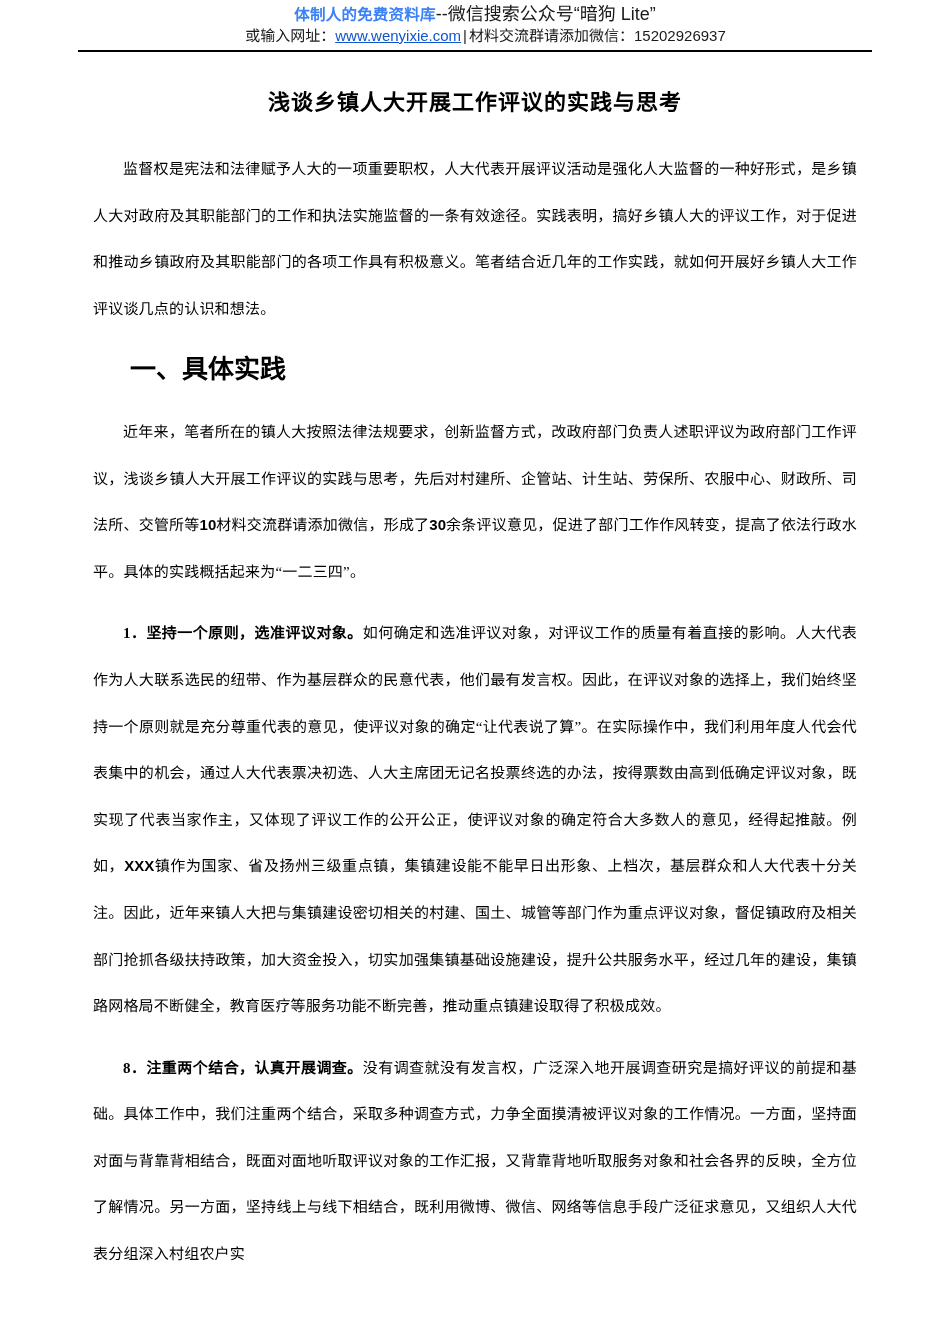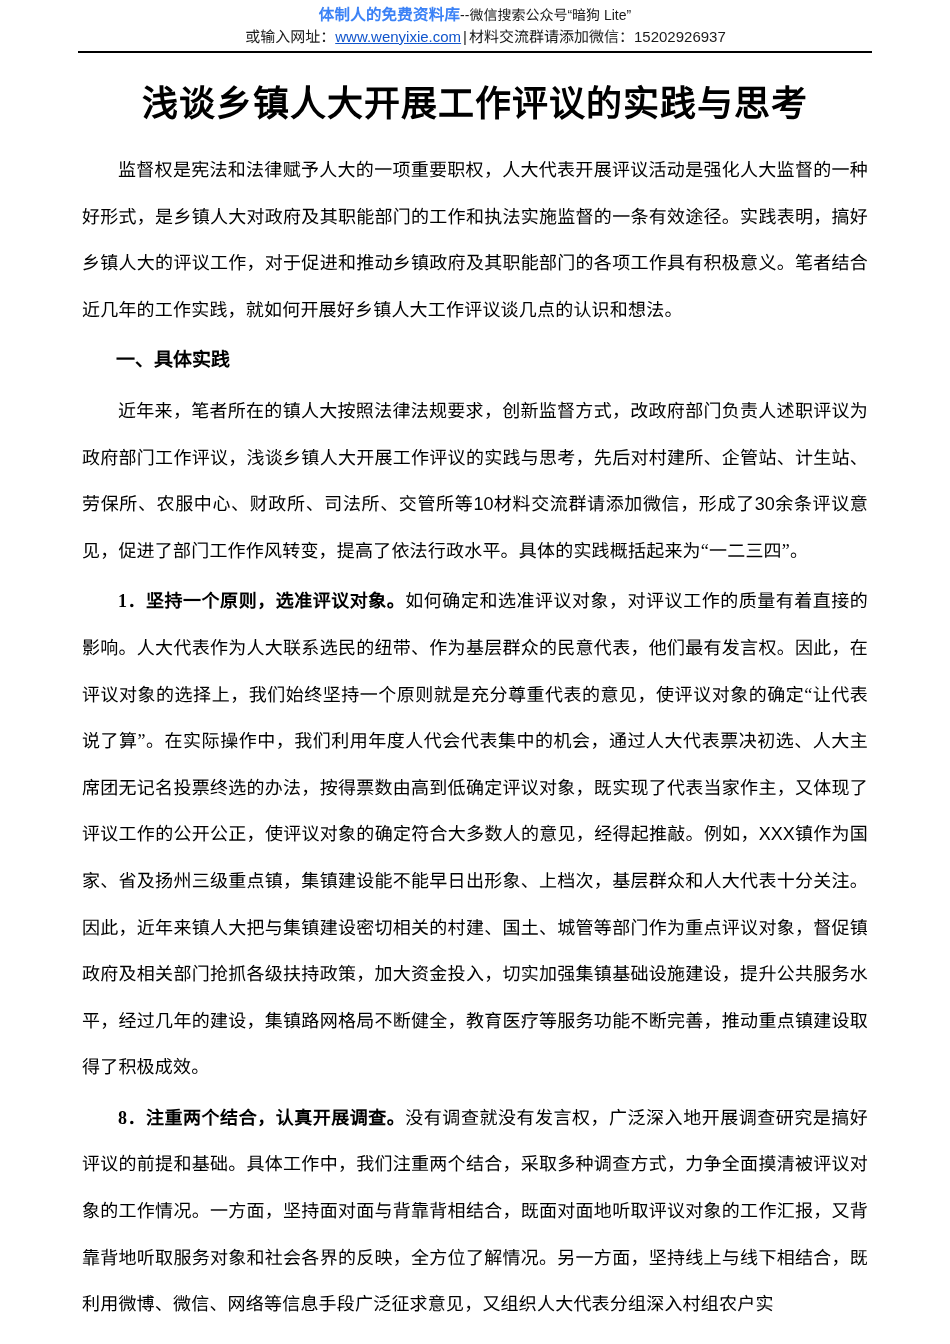--- a/index.html
+++ b/index.html
@@ -30,21 +30,21 @@
     line-height: 19px;
     white-space: nowrap;
   }
   .promo-brand {
     color: #3b82f6;
     font-weight: bold;
     letter-spacing: 0.2px;
   }
   .promo-tail {
     color: #1a1a1a;
-    font-size: 14px;
+    font-size: 18px;
   }
   .promo-line2 {
     font-size: 15px;
     line-height: 21px;
     color: #1a1a1a;
     white-space: nowrap;
     margin-top: 1px;
     padding-left: 21px;
   }
   .promo-link {
@@ -66,49 +66,49 @@
   
   .doc {
     padding: 0 78px;
     box-sizing: border-box;
   }
   .doc-title {
     margin: 30px 0 0 0;
     text-align: center;
     font-family: "Liberation Serif", "DejaVu Serif", serif;
     font-weight: bold;
-    font-size: 36px;
+    font-size: 22px;
     line-height: 42px;
     letter-spacing: 1px;
   }
 
   .para {
-    margin: 4px;
-    font-size: 18px;
+    margin: 15px;
+    font-size: 15px;
     line-height: 46.6px;
     text-align: justify;
     text-justify: inter-ideograph;
     letter-spacing: 0.2px;
   }
   .para.indent {
     text-indent: 2em;
   }
   .para.first {
     margin-top: 22px;
   }
   .hei {
     font-family: "Liberation Sans", "DejaVu Sans", sans-serif;
-    font-weight: normal;
+    font-weight: bold;
     letter-spacing: 0;
   }
   .heading {
     margin: 0;
     font-family: Liberation Serif, serif;
     font-weight: bold;
-    font-size: 19px;
+    font-size: 26px;
     line-height: 46.6px;
     text-indent: 2em;
   }
   .lead {
     font-family: Liberation Serif, serif;
     font-weight: bold;
   }
 </style>
 </head>
 <body>

